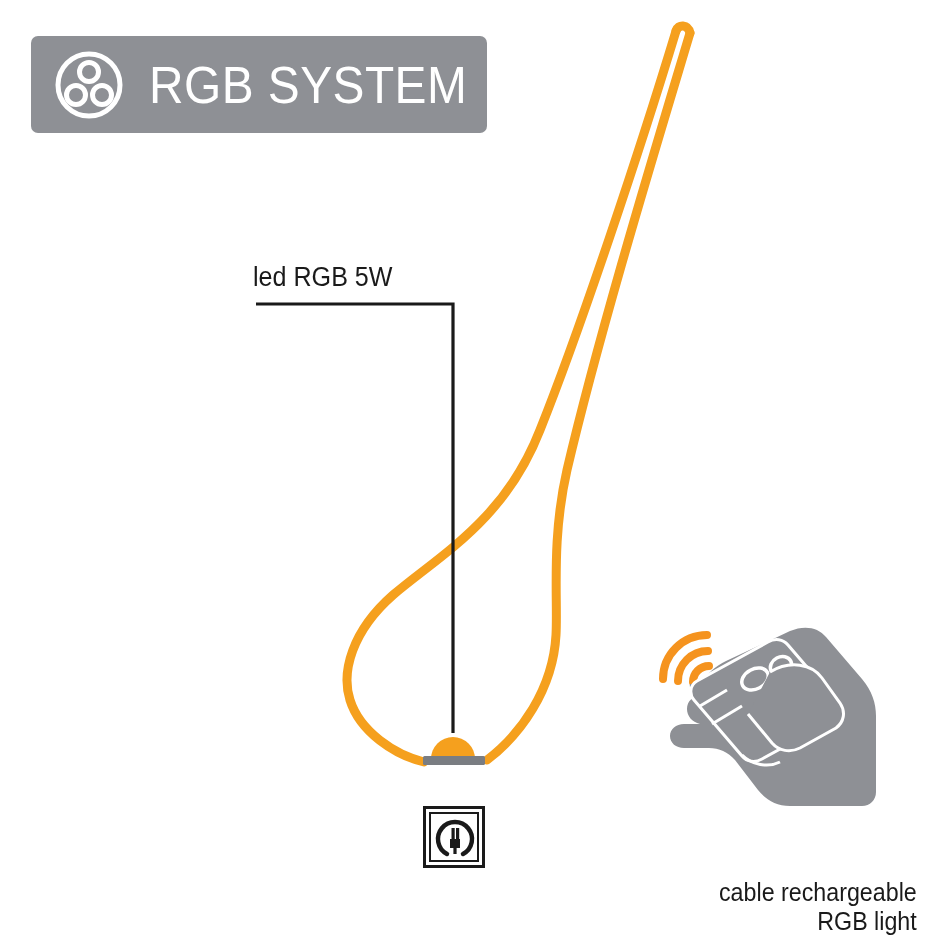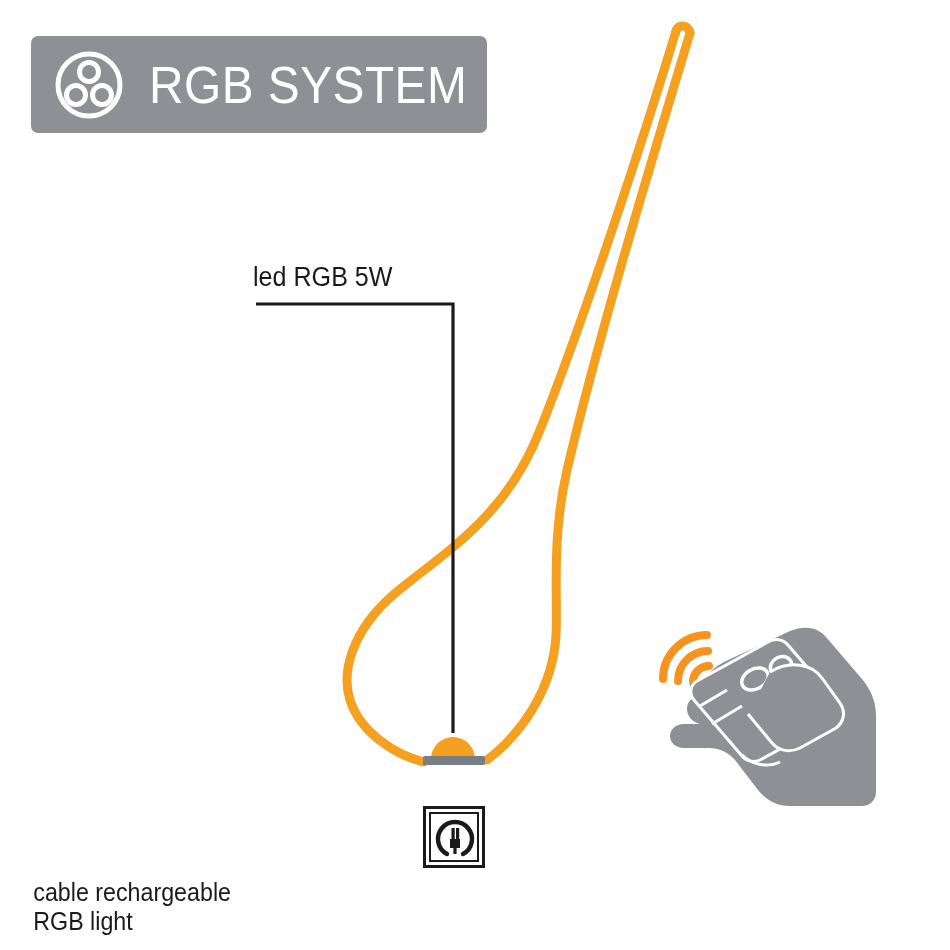--- a/index.html
+++ b/index.html
@@ -75,21 +75,21 @@
     left: 423px;
     top: 806px;
     width: 62px;
     height: 62px;
   }
   #bottom-caption {
     position: absolute;
     left: 0;
     top: 878px;
     width: 950px;
-    text-align: left;
+    text-align: right;
     color: #1a1a1a;
     font-size: 25px;
     line-height: 29px;
     font-stretch: condensed;
   }
   #bottom-caption div {
     transform: scaleX(0.93);
   }
 </style>
 </head>

